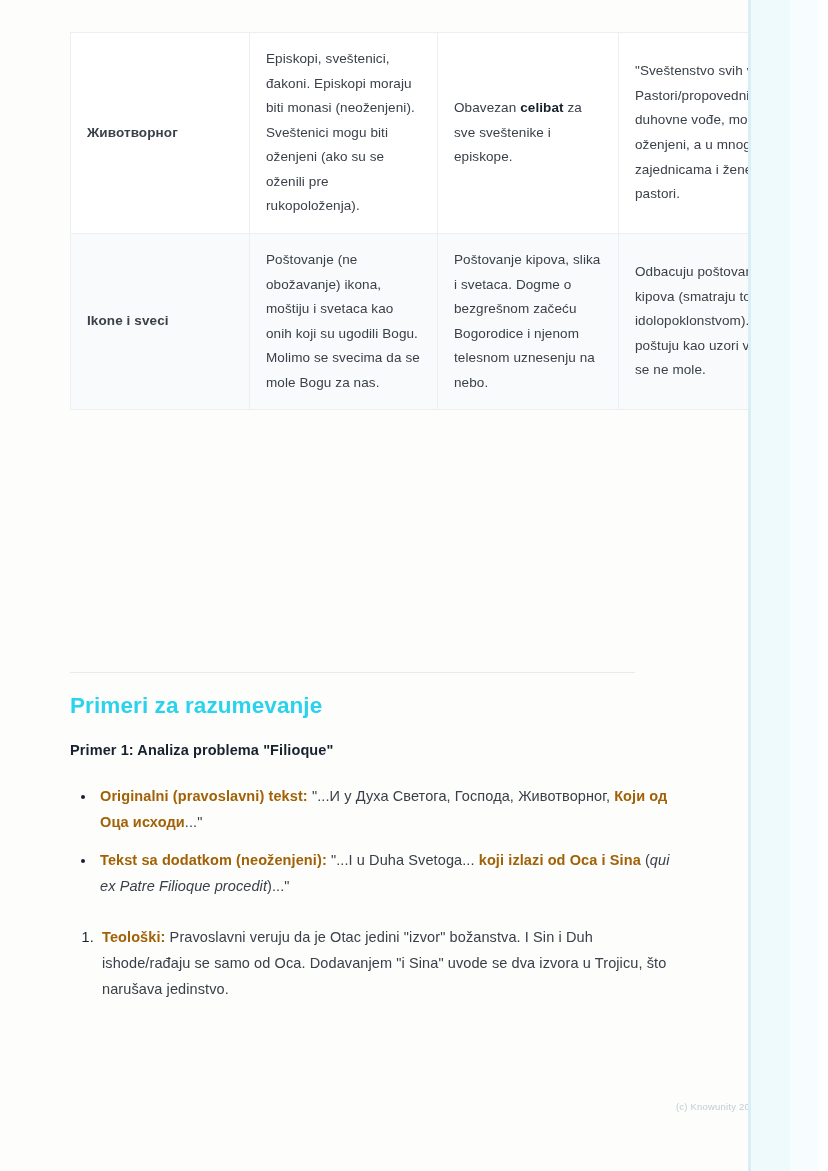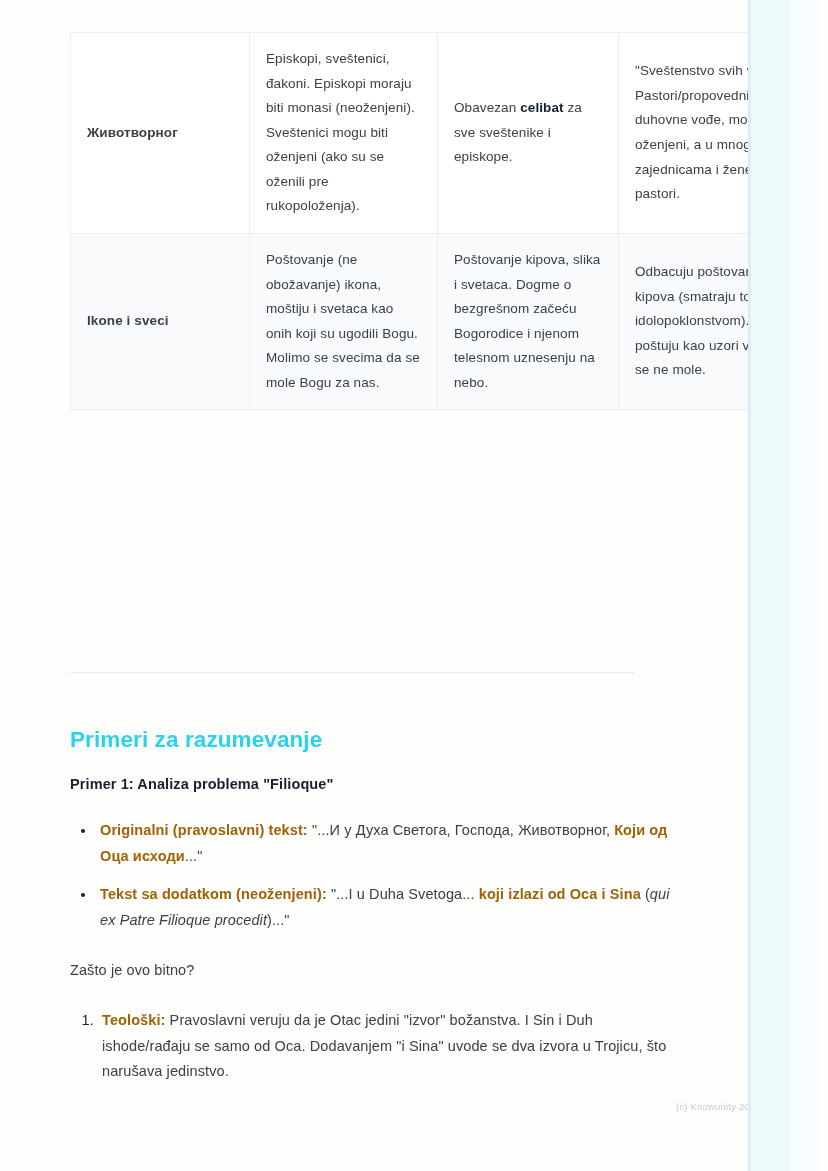--- a/index.html
+++ b/index.html
@@ -89,21 +89,21 @@
     top: 672px;
     width: 565px;
     height: 1px;
     background: #e8eaec;
   }
 
   
   .content {
     position: absolute;
     left: 70px;
-    top: 726px;
+    top: 692px;
     width: 600px;
   }
   h2.section-title {
     margin: 0 0 22px 0;
     font-size: 22.5px;
     font-weight: 700;
     color: #2ad2ec;
     letter-spacing: 0.1px;
     line-height: 1.25;
   }
@@ -193,21 +193,20 @@
     <h2 class="section-title">Primeri za razumevanje</h2>
 
     <h3 class="sub-title">Primer 1: Analiza problema "Filioque"</h3>
 
 
     <ul class="bullets">
       <li><span class="b">Originalni (pravoslavni) tekst:</span><span> "...И у Духа Светога, Господа, Животворног, </span><span class="b">Који од Оца исходи</span><span>..."</span></li>
       <li><span class="b">Tekst sa dodatkom (neoženjeni):</span><span> "...I u Duha Svetoga... </span><span class="b">koji izlazi od Oca i Sina</span><span> (</span><span class="i">qui ex Patre Filioque procedit</span><span>)</span><span>..."</span></li>
     </ul>
 
-    <p class="para">Zašto je ovo bitno?</p>
 
     <ol class="numbers">
       <li><span class="b">Teološki:</span><span> Pravoslavni veruju da je Otac jedini "izvor" božanstva. I Sin i Duh ishode/rađaju se samo od Oca. Dodavanjem "i Sina" uvode se dva izvora u Trojicu, što narušava jedinstvo.</span></li>
     </ol>
 
   </div>
 
   <div class="watermark">(c) Knowunity 2025</div>
 
 </div>

